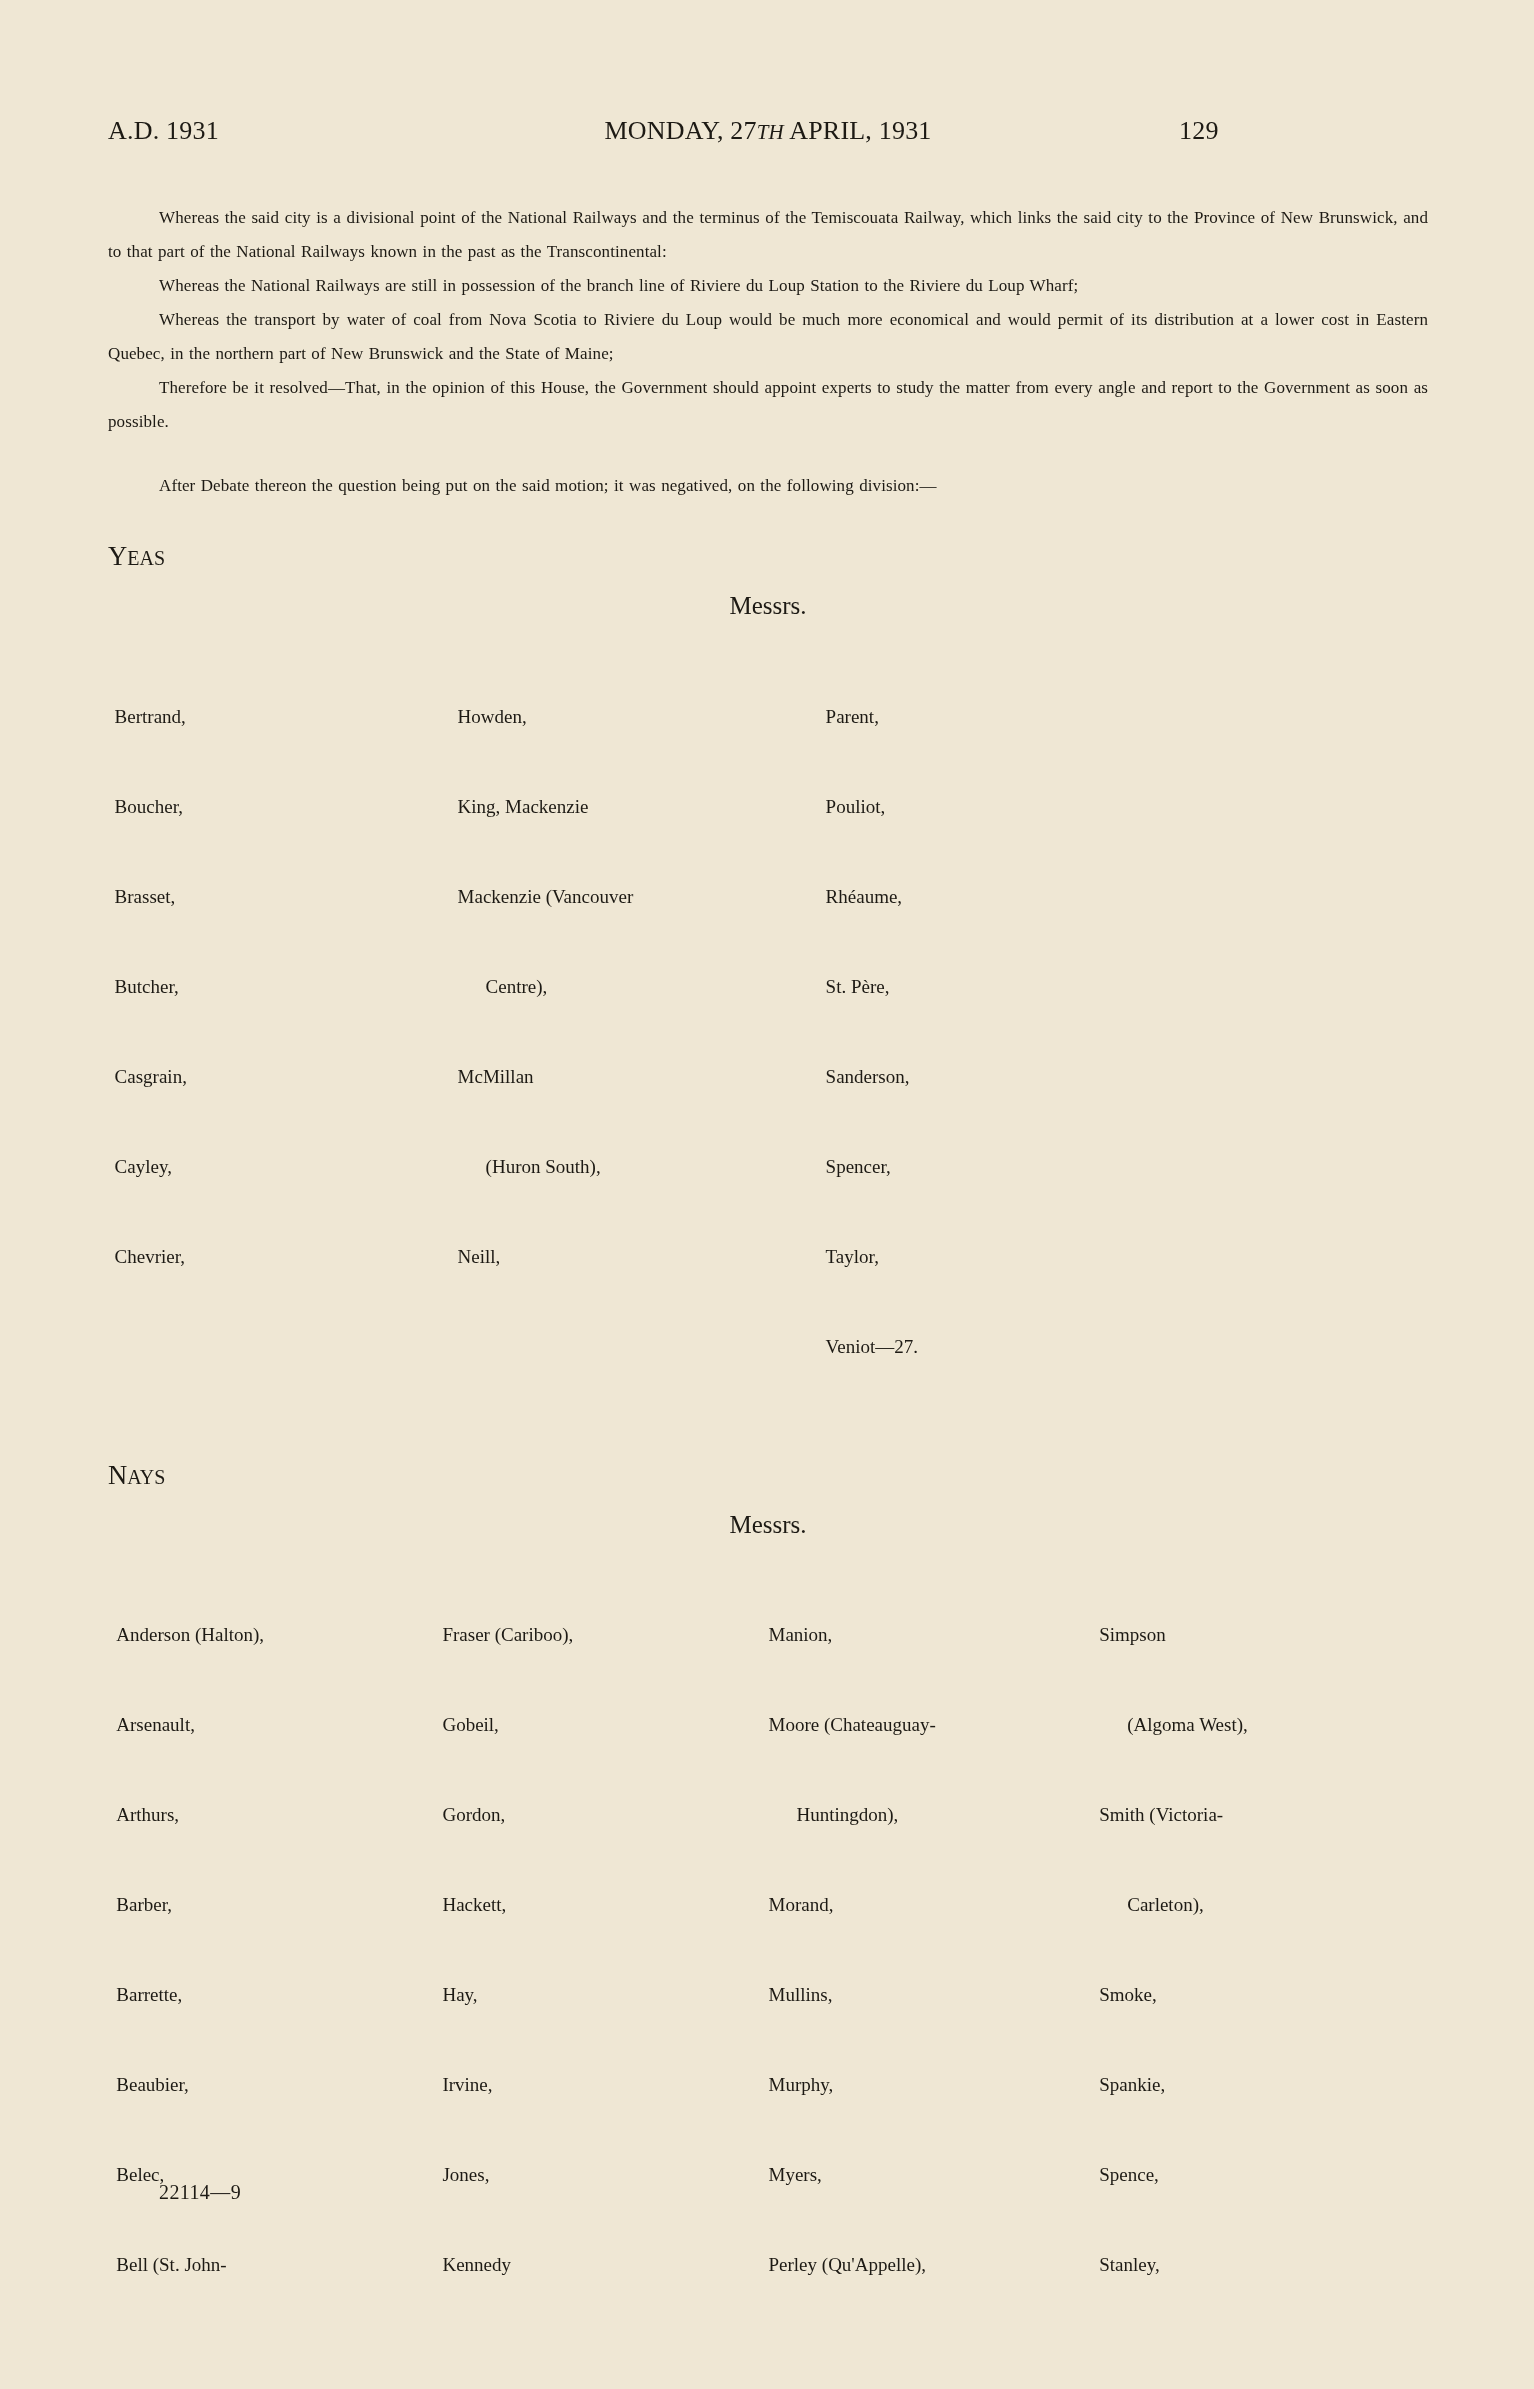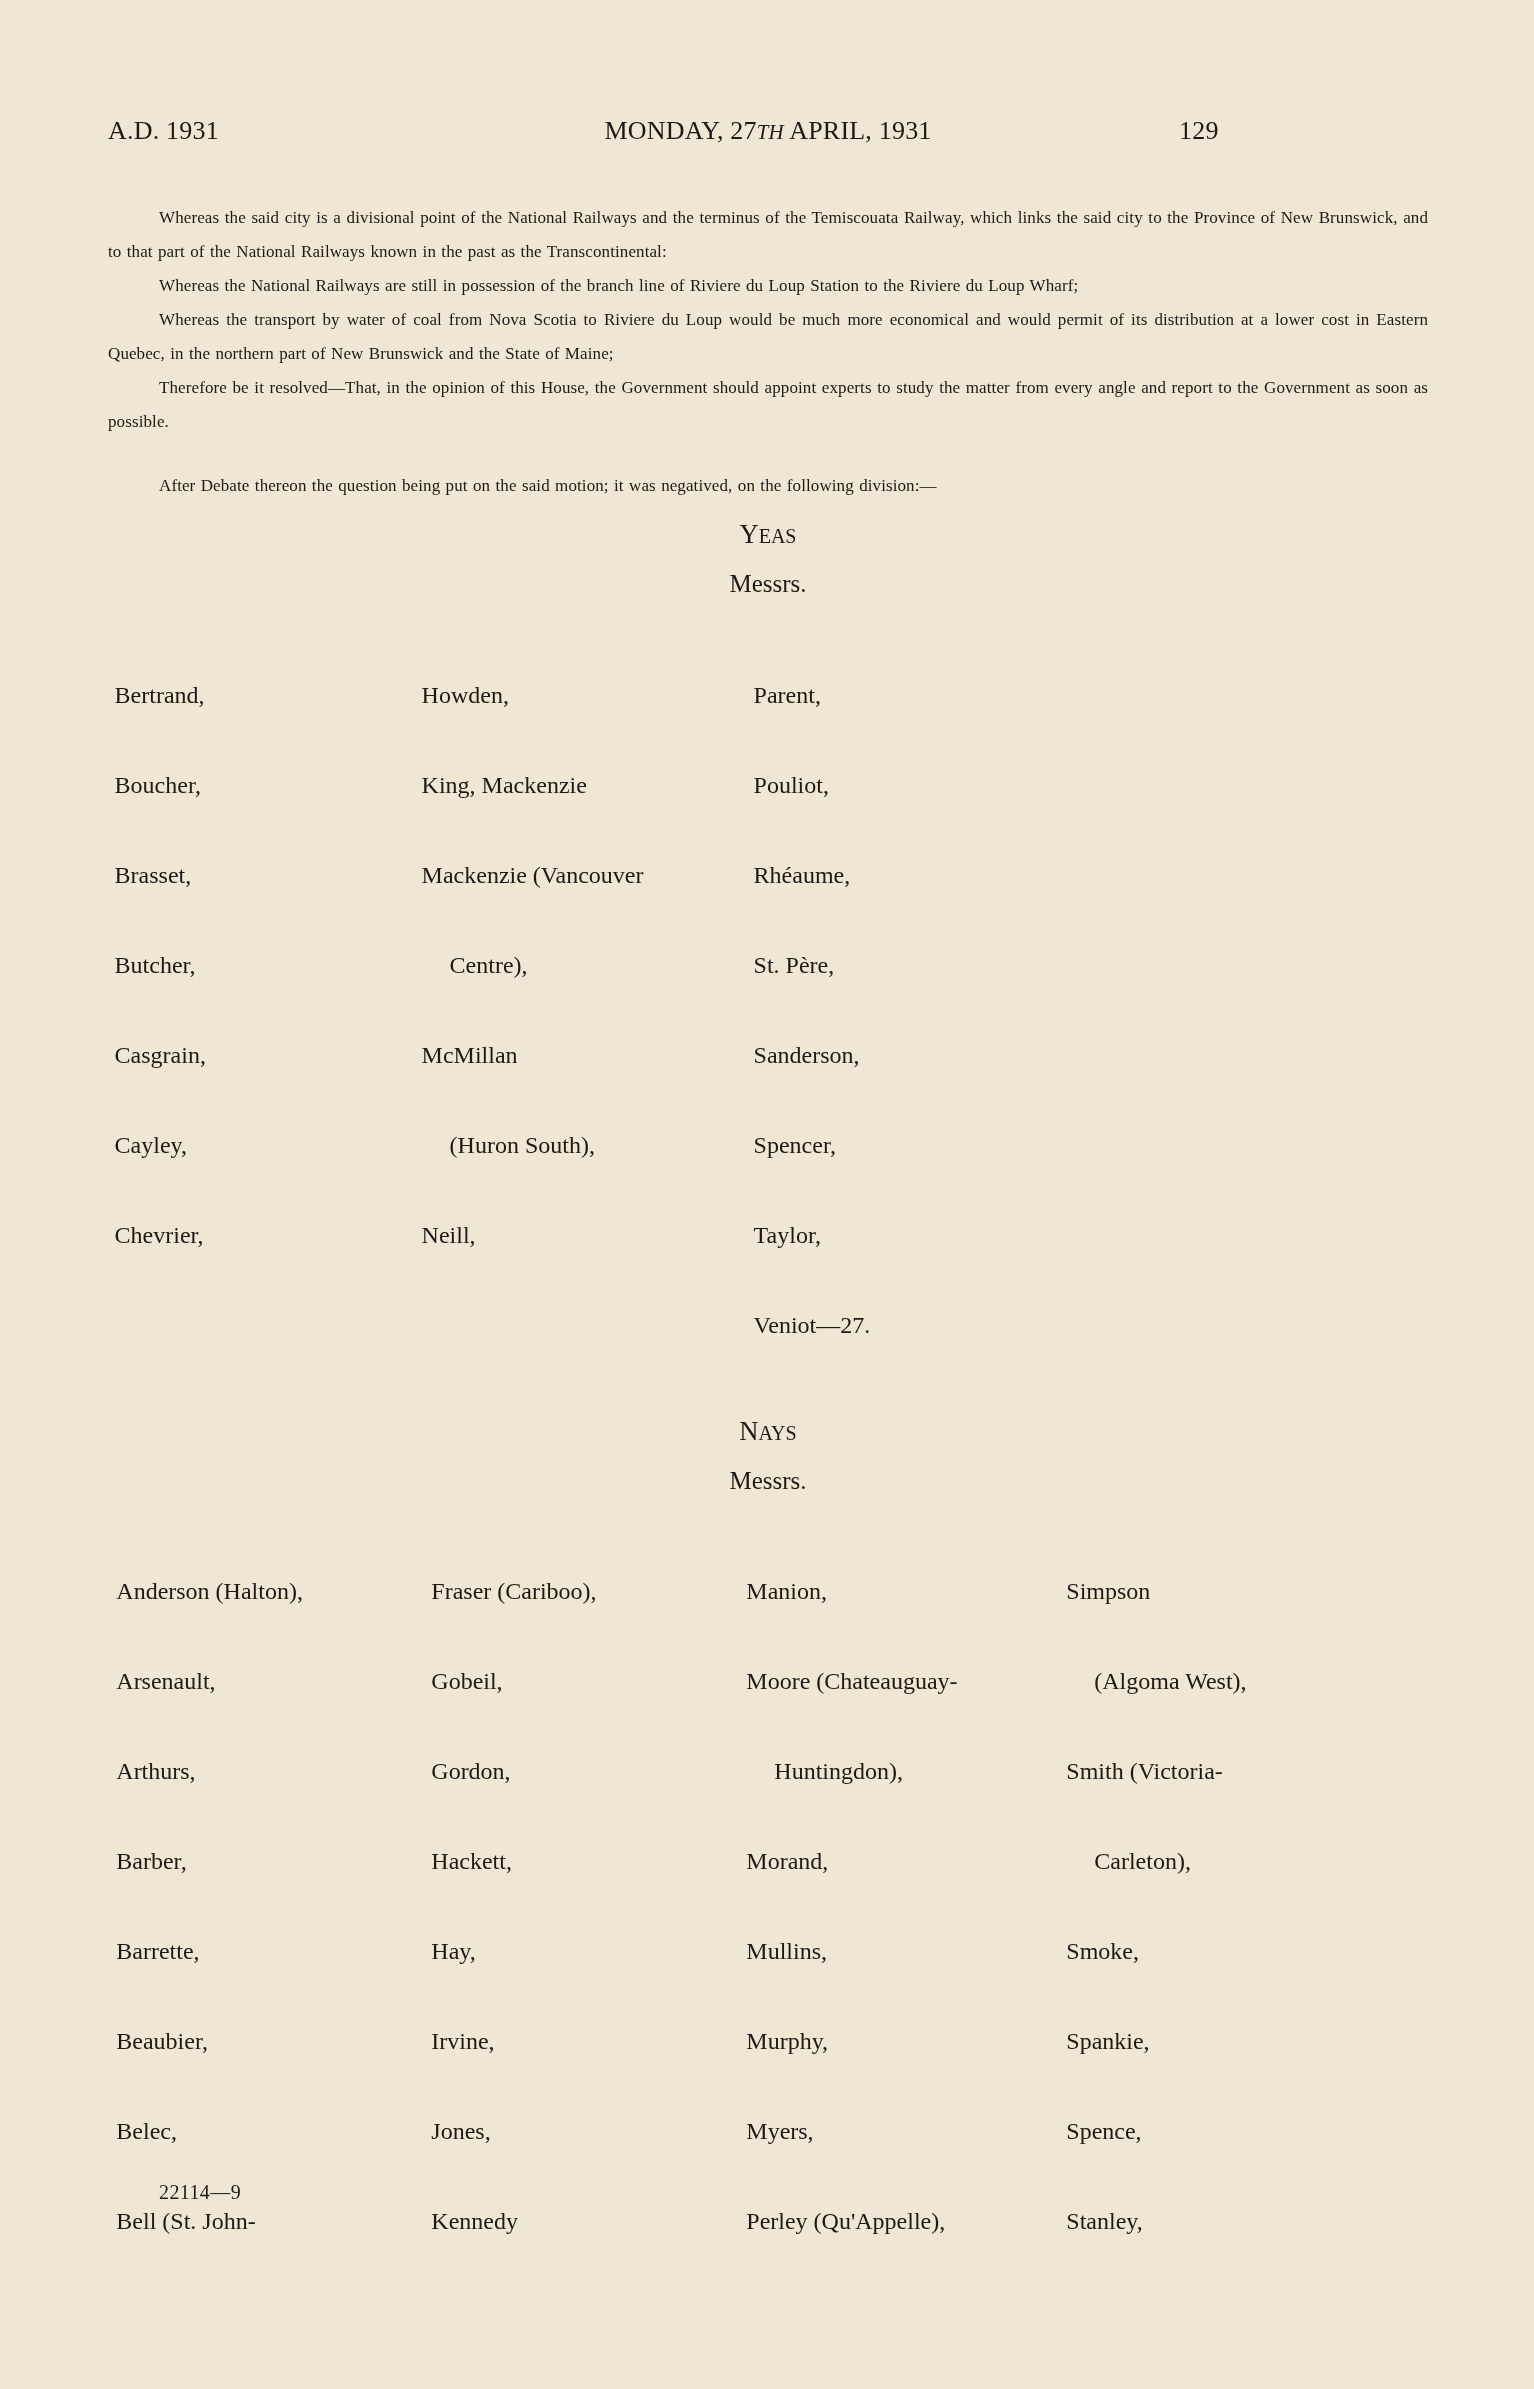--- a/index.html
+++ b/index.html
@@ -63,41 +63,42 @@
     text-align: justify;
     text-indent: 51px;
     letter-spacing: 0.1px;
     word-spacing: 1px;
   }
   p.para.gap {
     margin-top: 30px;
   }
   
   .div-head {
-    text-align: center;
-    margin-top: 16px;
+    text-align: left;
+    margin-top: 38px;
     font-size: 25px;
   }
   .div-head .cap {
     font-size: 26.6px;
   }
   .div-head .sc {
     font-size: 20px;
   }
   .messrs {
     text-align: center;
     font-size: 25px;
     margin-top: 20px;
     margin-bottom: 21.6px;
   }
   
   .namegrid {
     display: flex;
-    font-size: 24px;
+    font-size: 19px;
     line-height: 30px;
+    gap: 36px;
   }
   .namegrid .col {
     white-space: pre;
   }
   .yeas .col1 { width: 307px; padding-left: 6.6px; }
   .yeas .col2 { width: 307px; }
   .yeas .col3 { width: 332px; }
   .yeas .col4 { width: 349px; }
 
   .nays .col1 { width: 315px; padding-left: 8.3px; }

